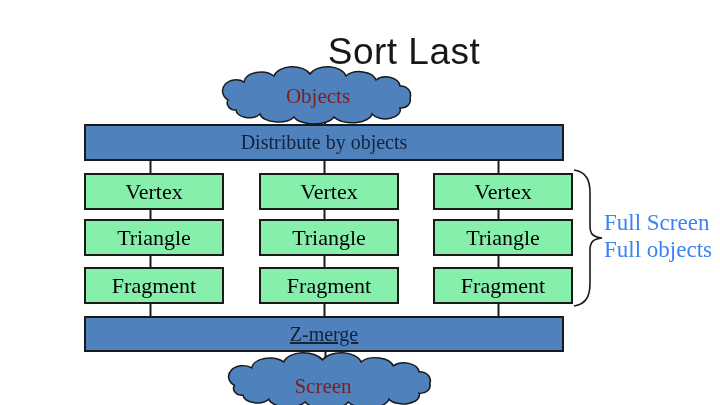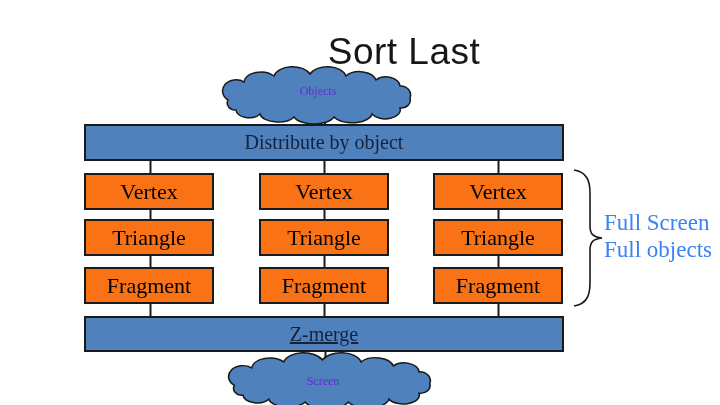--- a/index.html
+++ b/index.html
@@ -18,29 +18,29 @@
   .brace{fill:none;stroke:#1a1a1a;stroke-width:1.6;}
   .bar{
     position:absolute;left:48px;width:480px;height:37px;box-sizing:border-box;
     background:#4f81bd;border:2px solid #1a1a1a;
     display:flex;align-items:center;justify-content:center;
     font-size:20px;color:#15223e;
   }
   .bar.distribute{top:124px;}
   .bar.zmerge{top:316px;height:36px;text-decoration:underline;}
   .stage{
-    position:absolute;width:130px;height:37px;box-sizing:border-box;
-    background:#f97316;border:2px solid #1a1a1a;
+    position:absolute;width:140px;height:37px;box-sizing:border-box;
+    background:#86efac;border:2px solid #1a1a1a;
     display:flex;align-items:center;justify-content:center;
     font-size:22px;color:#000000;
   }
   .col1{left:48px;} .col2{left:223px;} .col3{left:397px;}
   .row1{top:173px;} .row2{top:219px;} .row3{top:267px;}
   .cloud-label{
-    position:absolute;text-align:center;font-size:12px;color:#6d28d9;
+    position:absolute;text-align:center;font-size:21px;color:#7f1d1d;
   }
   .cloud-label.objects{left:186px;top:84px;width:192px;}
   .cloud-label.screen{left:184px;top:374px;width:206px;}
   .side-note{
     position:absolute;left:568px;top:209px;width:150px;
     font-size:23px;line-height:27px;color:#3b82f6;
   }
 </style>
 </head>
 <body>
@@ -78,21 +78,21 @@
     <use href="#cloud" class="cloud" transform="translate(186,72)"></use>
     <use href="#cloud" class="cloud" transform="translate(192,358) scale(1.073,0.98)"></use>
 
     <path class="brace" d="M538,170 C551,172 554,181 554,193 L554,226 C554,234 557,237 566,238 C557,239 554,242 554,250 L554,283 C554,295 551,304 538,306"></path>
   </svg>
 
   <div class="cloud-label objects">Objects</div>
   <div class="cloud-label screen">Screen</div>
 
   <div class="bar distribute">
-    <span>Distribute by object</span>
+    <span>Distribute by objects</span>
   </div>
 
   <div class="stage col1 row1">
     <span>Vertex</span>
   </div>
   <div class="stage col2 row1">
     <span>Vertex</span>
   </div>
   <div class="stage col3 row1">
     <span>Vertex</span>

